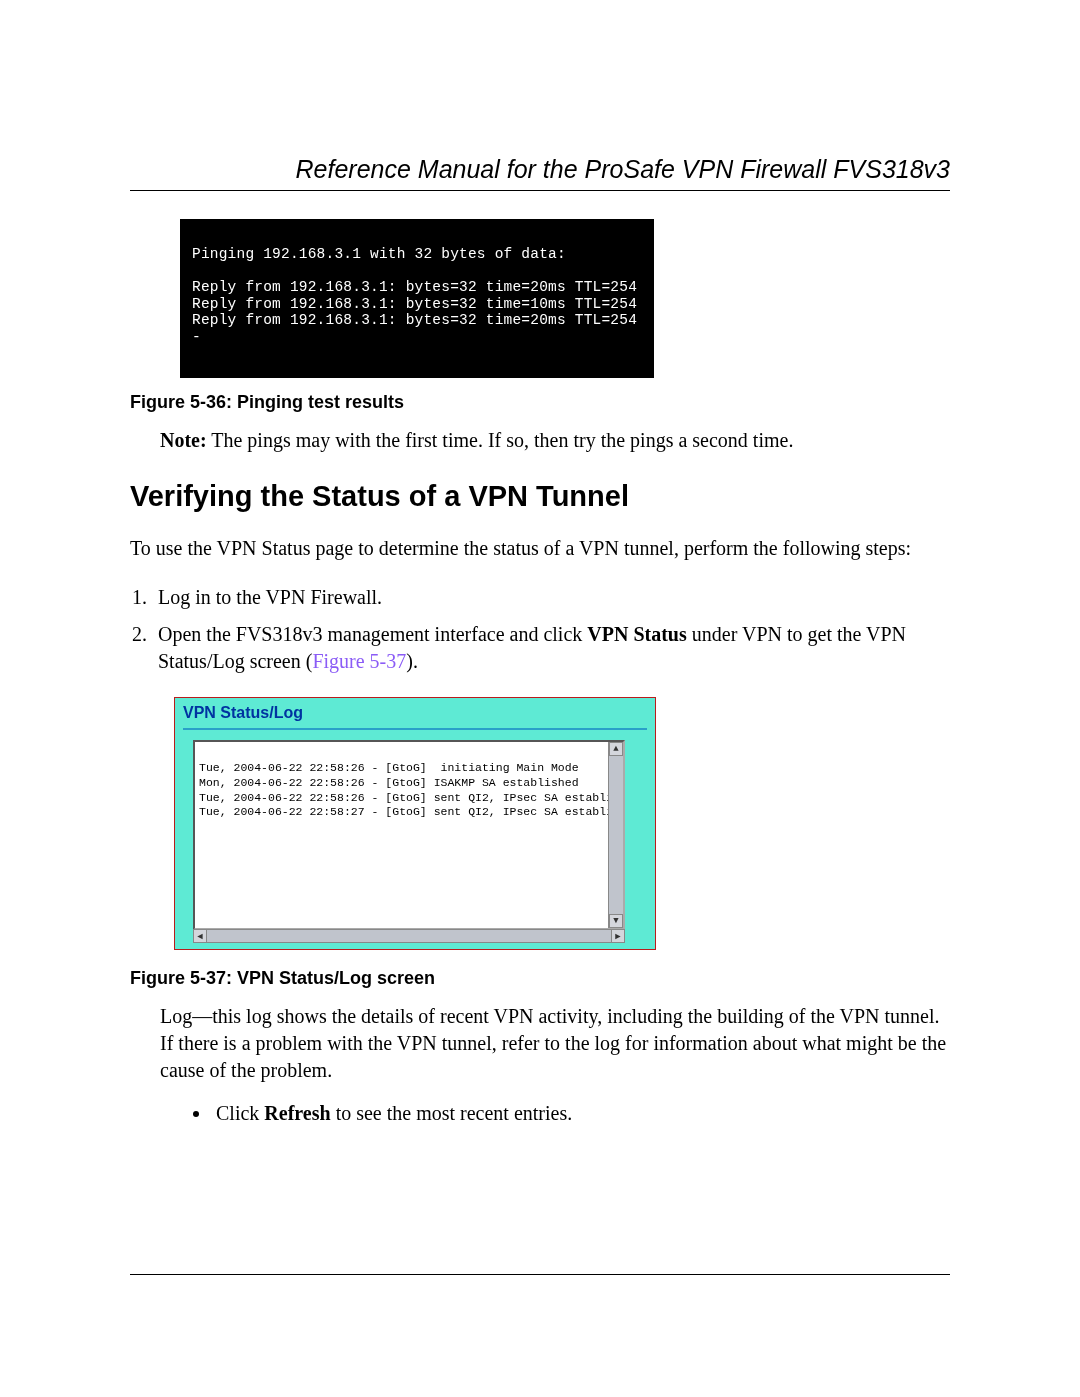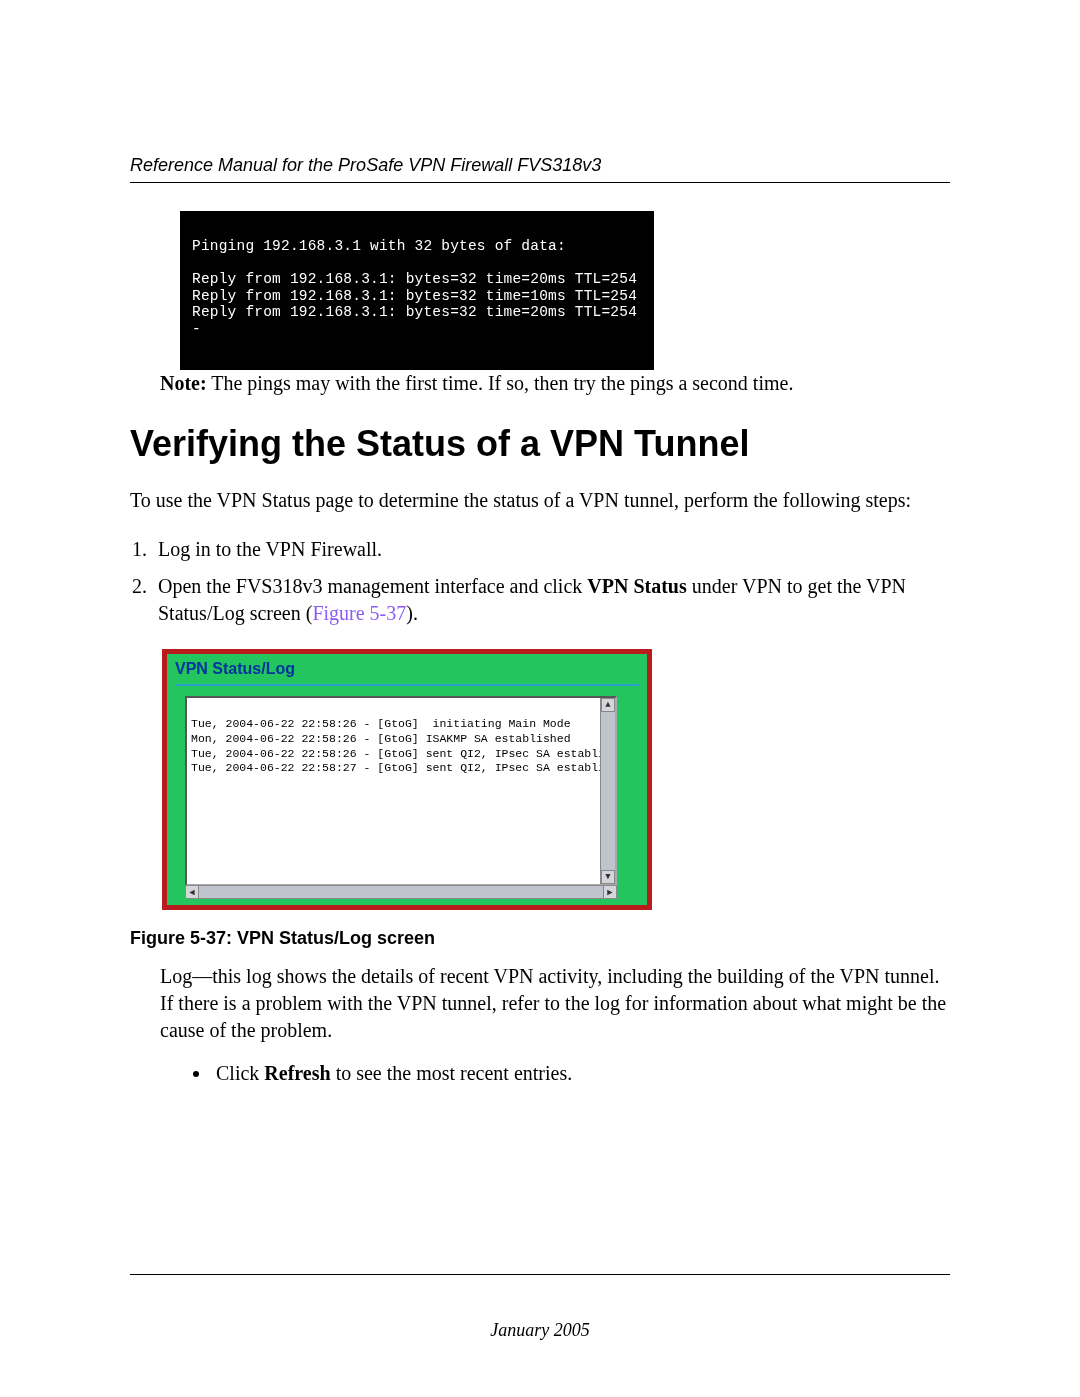--- a/index.html
+++ b/index.html
@@ -12,22 +12,22 @@
   .page {
     width: 1080px;
     height: 1397px;
     position: relative;
     box-sizing: border-box;
     padding: 155px 130px 0 130px;
   }
   .header-title {
     font-style: italic;
     font-family: Arial, Helvetica, sans-serif;
-    font-size: 18px;
-    text-align: left;
+    font-size: 25px;
+    text-align: right;
     margin-bottom: 6px;
   }
   .hr {
     border: none;
     border-top: 1px solid #000;
     margin: 0 0 28px 0;
   }
   .terminal {
     background: #000;
     color: #fff;
@@ -56,39 +56,39 @@
   }
   .note-line {
     font-size: 20px;
     line-height: 1.35;
     margin: 0 0 26px 0;
   }
   .note-line .bold { font-weight: bold; }
   h2.section {
     font-family: Arial, Helvetica, sans-serif;
     font-weight: bold;
-    font-size: 36px;
+    font-size: 29px;
     margin: 16px 0 22px 0;
   }
   ol.steps {
     font-size: 20px;
     line-height: 1.35;
     padding-left: 22px;
     margin: 0 0 22px 0;
   }
   ol.steps li { margin-bottom: 10px; padding-left: 6px; }
   .link { color: #8b5cf6; }
   .bold { font-weight: bold; }
 
   
   .vpn-panel {
     width: 480px;
-    margin-left: 32px;
-    background: #22c55e;
-    border: 5px solid #b91c1c;
+    margin-left: 44px;
+    background: #5eead4;
+    border: 1px solid #b91c1c;
   }
   .vpn-title {
     color: #0033a1;
     font-family: Arial, Helvetica, sans-serif;
     font-weight: bold;
     font-size: 16px;
     padding: 6px 8px 4px 8px;
   }
   .vpn-divider {
     height: 2px;
@@ -201,20 +201,21 @@
   <hr class="hr">
 
   <div class="terminal">
 <span>Pinging 192.168.3.1 with 32 bytes of data:</span>
 <span></span>
 <span>Reply from 192.168.3.1: bytes=32 time=20ms TTL=254</span>
 <span>Reply from 192.168.3.1: bytes=32 time=10ms TTL=254</span>
 <span>Reply from 192.168.3.1: bytes=32 time=20ms TTL=254</span>
 -</div>
 
+  <div class="fig-caption">Figure 5-36:  Pinging test results</div>
 
   <div class="indent-block">
     <p class="note-line">
       <span class="bold">Note:</span><span> The pings may with the first time. If so, then try the pings a second time.</span>
     </p>
   </div>
 
   <h2 class="section">Verifying the Status of a VPN Tunnel</h2>
 
   <p class="body-p">To use the VPN Status page to determine the status of a VPN tunnel, perform the following steps:</p>
@@ -254,15 +255,14 @@
   <div class="indent-block">
     <p class="body-p" style="margin-bottom:16px;">Log—this log shows the details of recent VPN activity, including the building of the VPN tunnel. If there is a problem with the VPN tunnel, refer to the log for information about what might be the cause of the problem.</p>
     <ul class="bullet-list">
       <li>
         <span>Click </span><span class="bold">Refresh</span><span> to see the most recent entries.</span>
       </li>
     </ul>
   </div>
 
   <hr class="footer-hr">
-  <div class="footer-date">January 2005</div>
 
 </div>
 
 </body></html>

